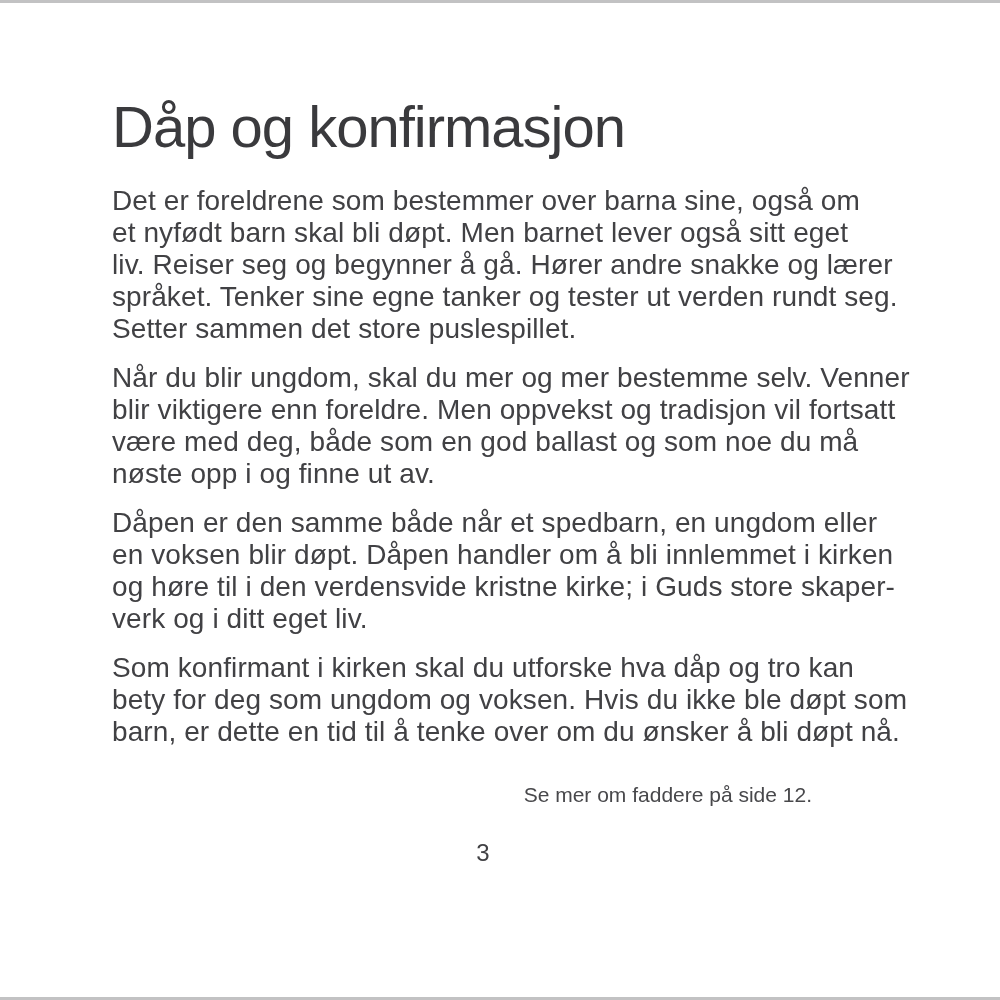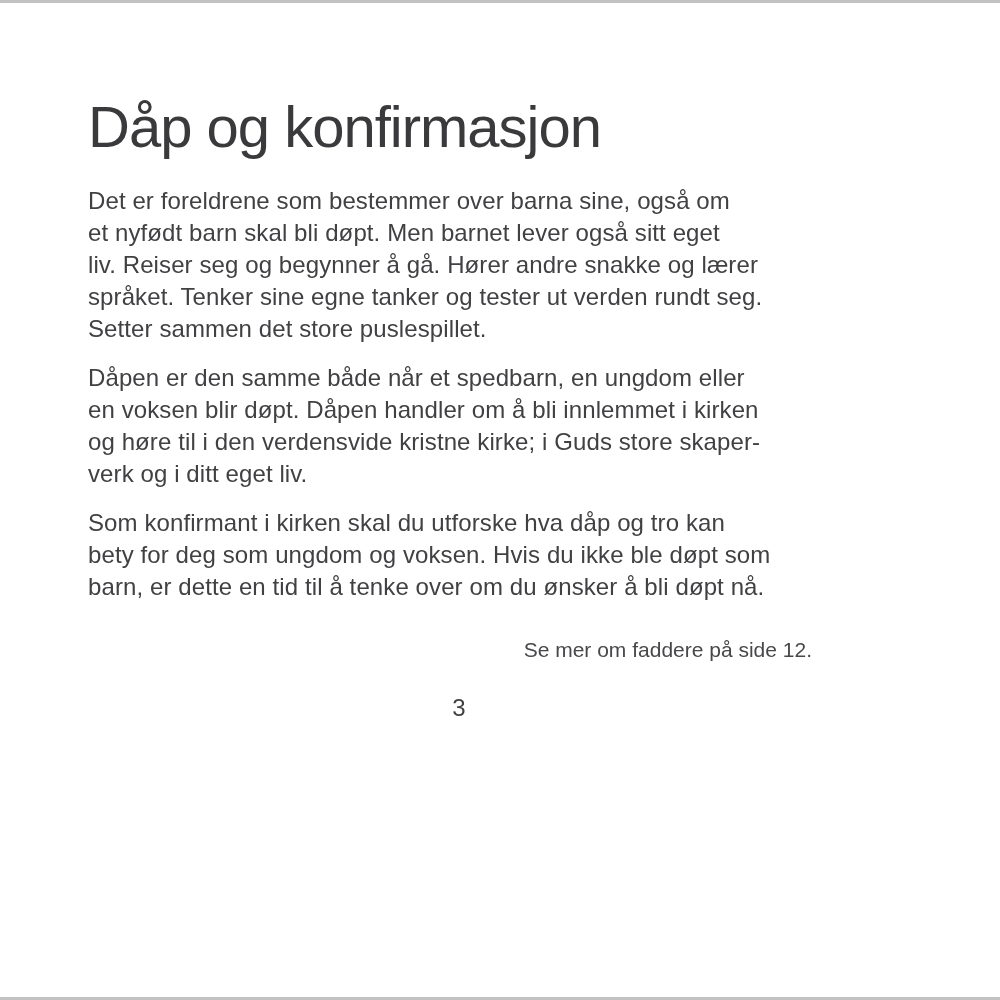--- a/index.html
+++ b/index.html
@@ -13,36 +13,36 @@
       position: relative;
       width: 1000px;
       height: 1000px;
       background: #ffffff;
       border-top: 3px solid #c2c2c3;
       border-bottom: 3px solid #c2c2c3;
       overflow: hidden;
     }
 
     .content {
-      padding-left: 88px;
+      padding-left: 112px;
       padding-right: 90px;
     }
 
     .doc-title {
       margin-top: 88px;
       font-size: 58px;
       line-height: 72px;
       font-weight: 300;
       letter-spacing: -1px;
       color: #3a3a3d;
     }
 
     .body-paragraph {
       margin-top: 17px;
-      font-size: 24px;
+      font-size: 28px;
       line-height: 32px;
       font-weight: 300;
       color: #414144;
       letter-spacing: 0.1px;
       white-space: pre-line;   
     }
 
     .body-paragraph.first {
       margin-top: 22px;
     }
@@ -74,20 +74,24 @@
   <div class="content">
 
     <h1 class="doc-title">Dåp og konfirmasjon</h1>
 
     <p class="body-paragraph first">Det er foreldrene som bestemmer over barna sine, også om
 et nyfødt barn skal bli døpt. Men barnet lever også sitt eget
 liv. Reiser seg og begynner å gå. Hører andre snakke og lærer
 språket. Tenker sine egne tanker og tester ut verden rundt seg.
 Setter sammen det store puslespillet.</p>
 
+    <p class="body-paragraph">Når du blir ungdom, skal du mer og mer bestemme selv. Venner
+blir viktigere enn foreldre. Men oppvekst og tradisjon vil fortsatt
+være med deg, både som en god ballast og som noe du må
+nøste opp i og finne ut av.</p>
 
     <p class="body-paragraph">Dåpen er den samme både når et spedbarn, en ungdom eller
 en voksen blir døpt. Dåpen handler om å bli innlemmet i kirken
 og høre til i den verdensvide kristne kirke; i Guds store skaper-
 verk og i ditt eget liv.</p>
 
     <p class="body-paragraph">Som konfirmant i kirken skal du utforske hva dåp og tro kan
 bety for deg som ungdom og voksen. Hvis du ikke ble døpt som
 barn, er dette en tid til å tenke over om du ønsker å bli døpt nå.</p>
 

